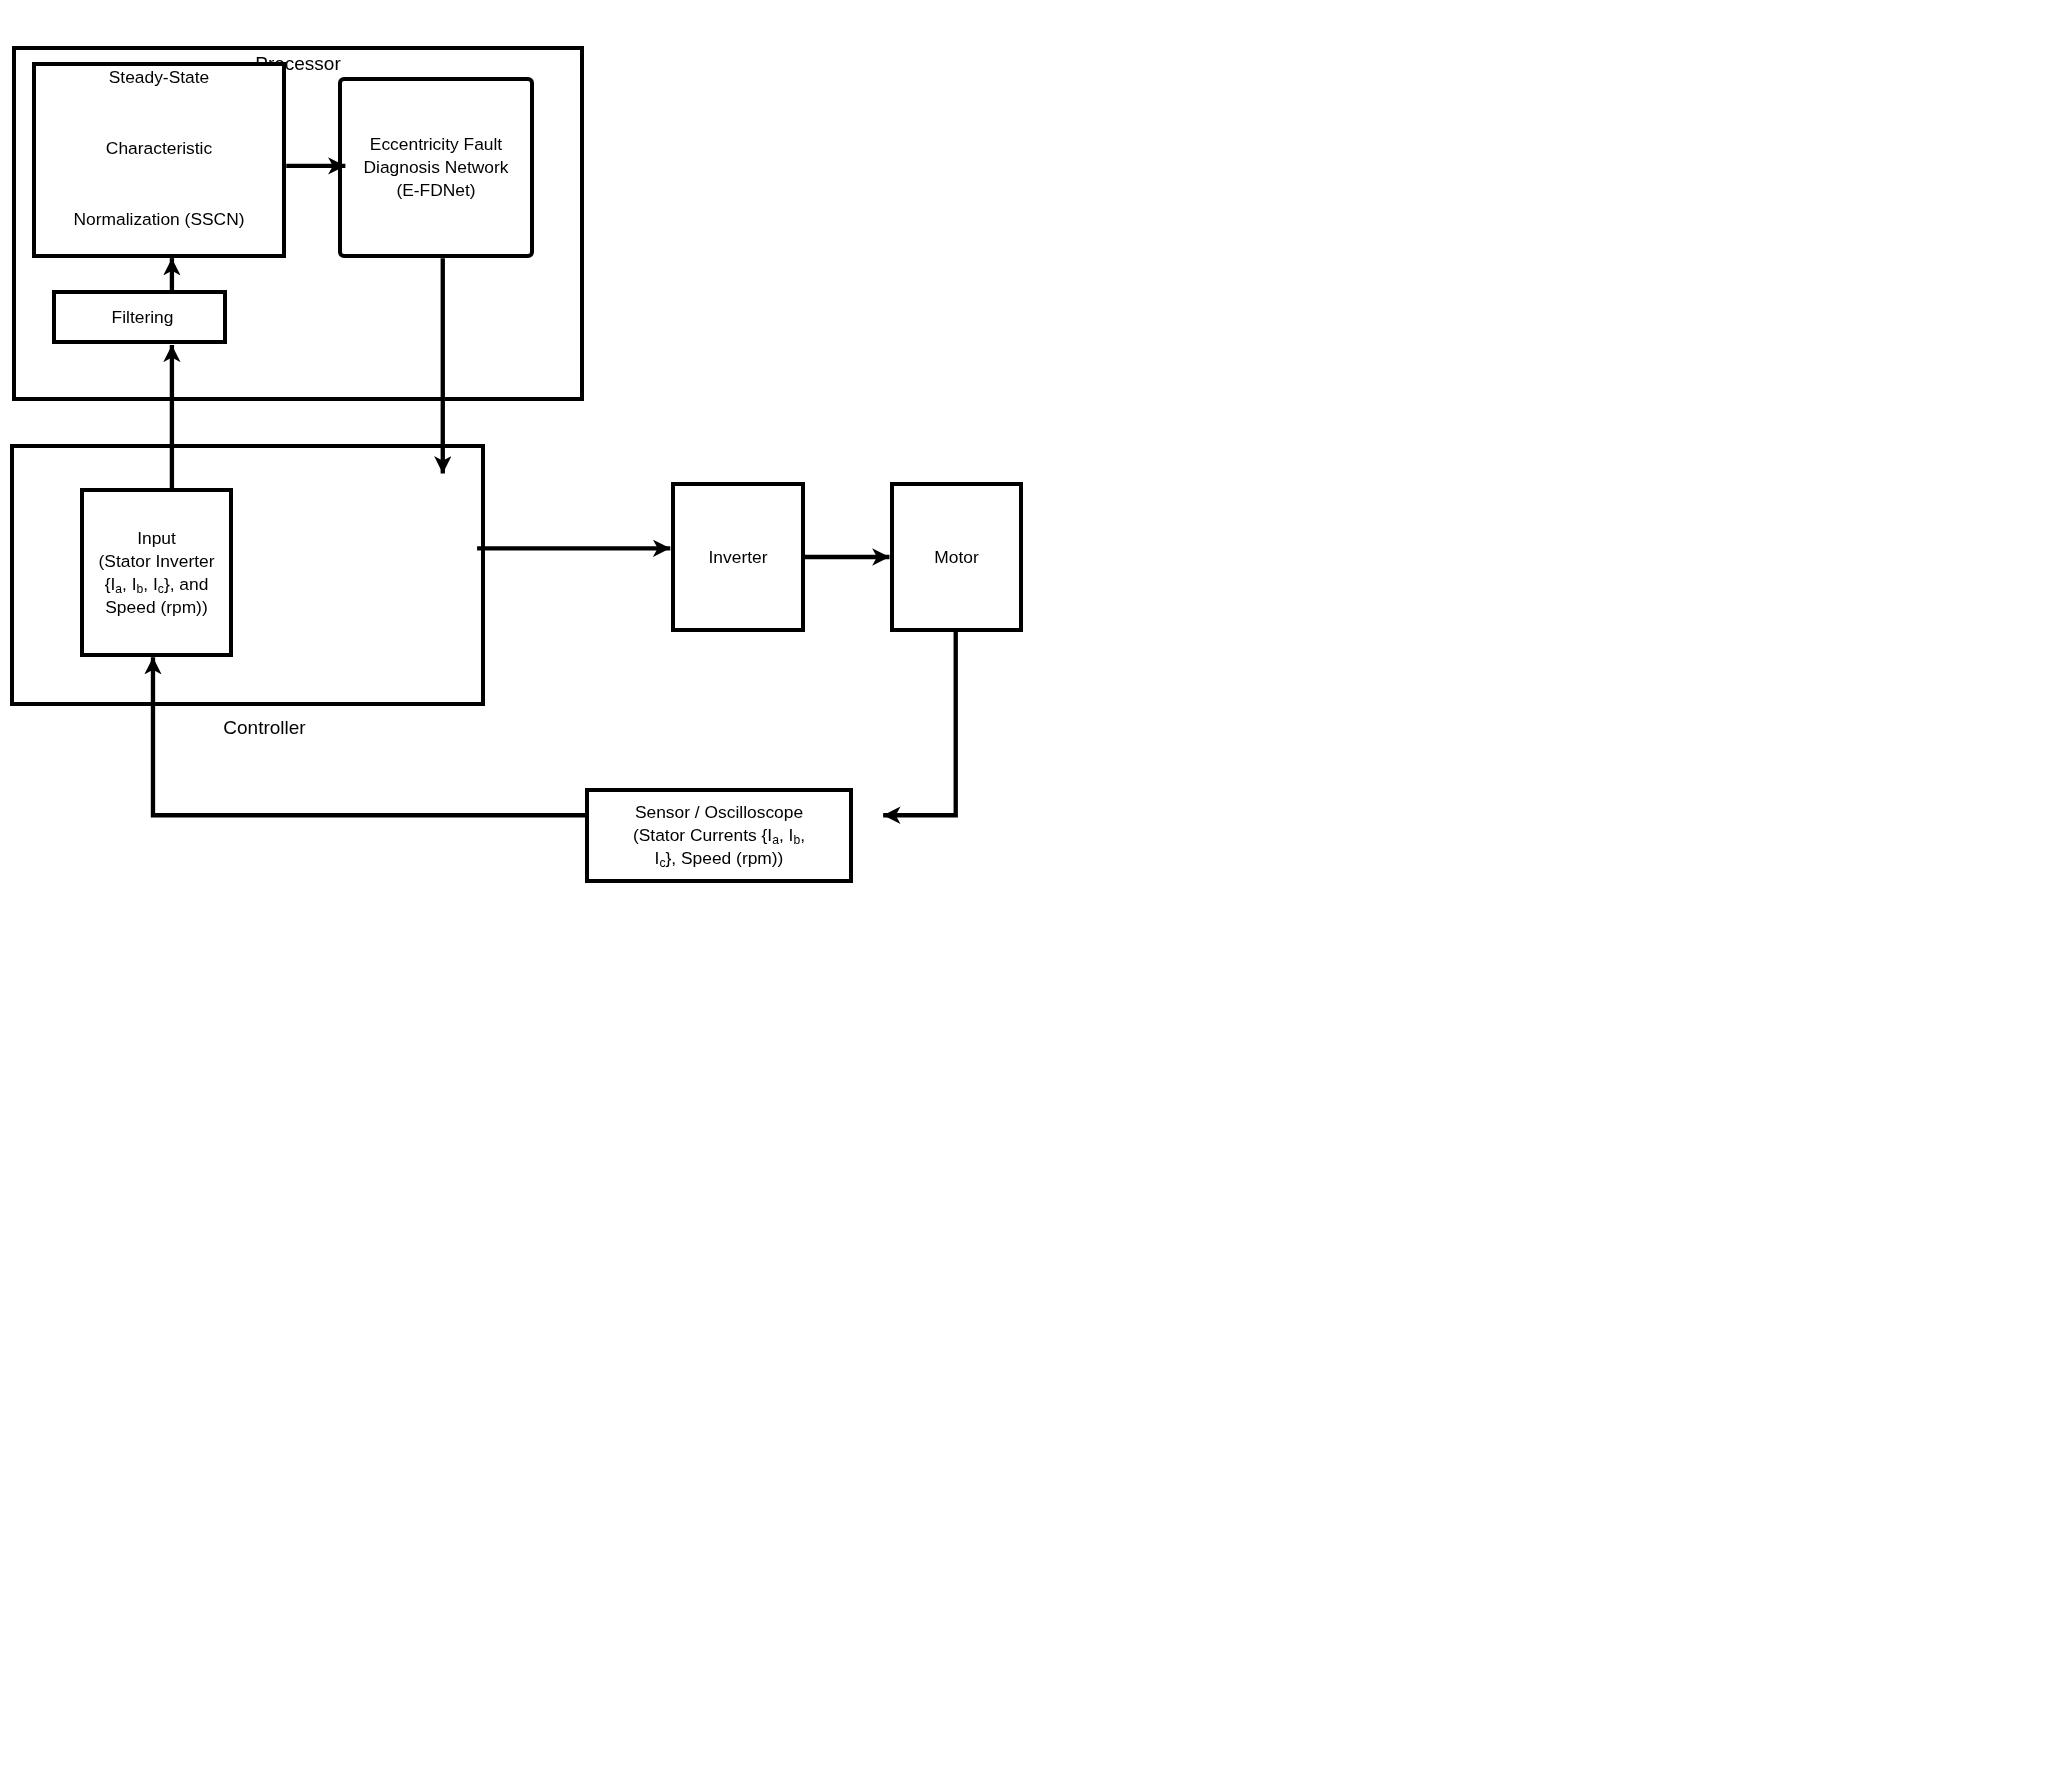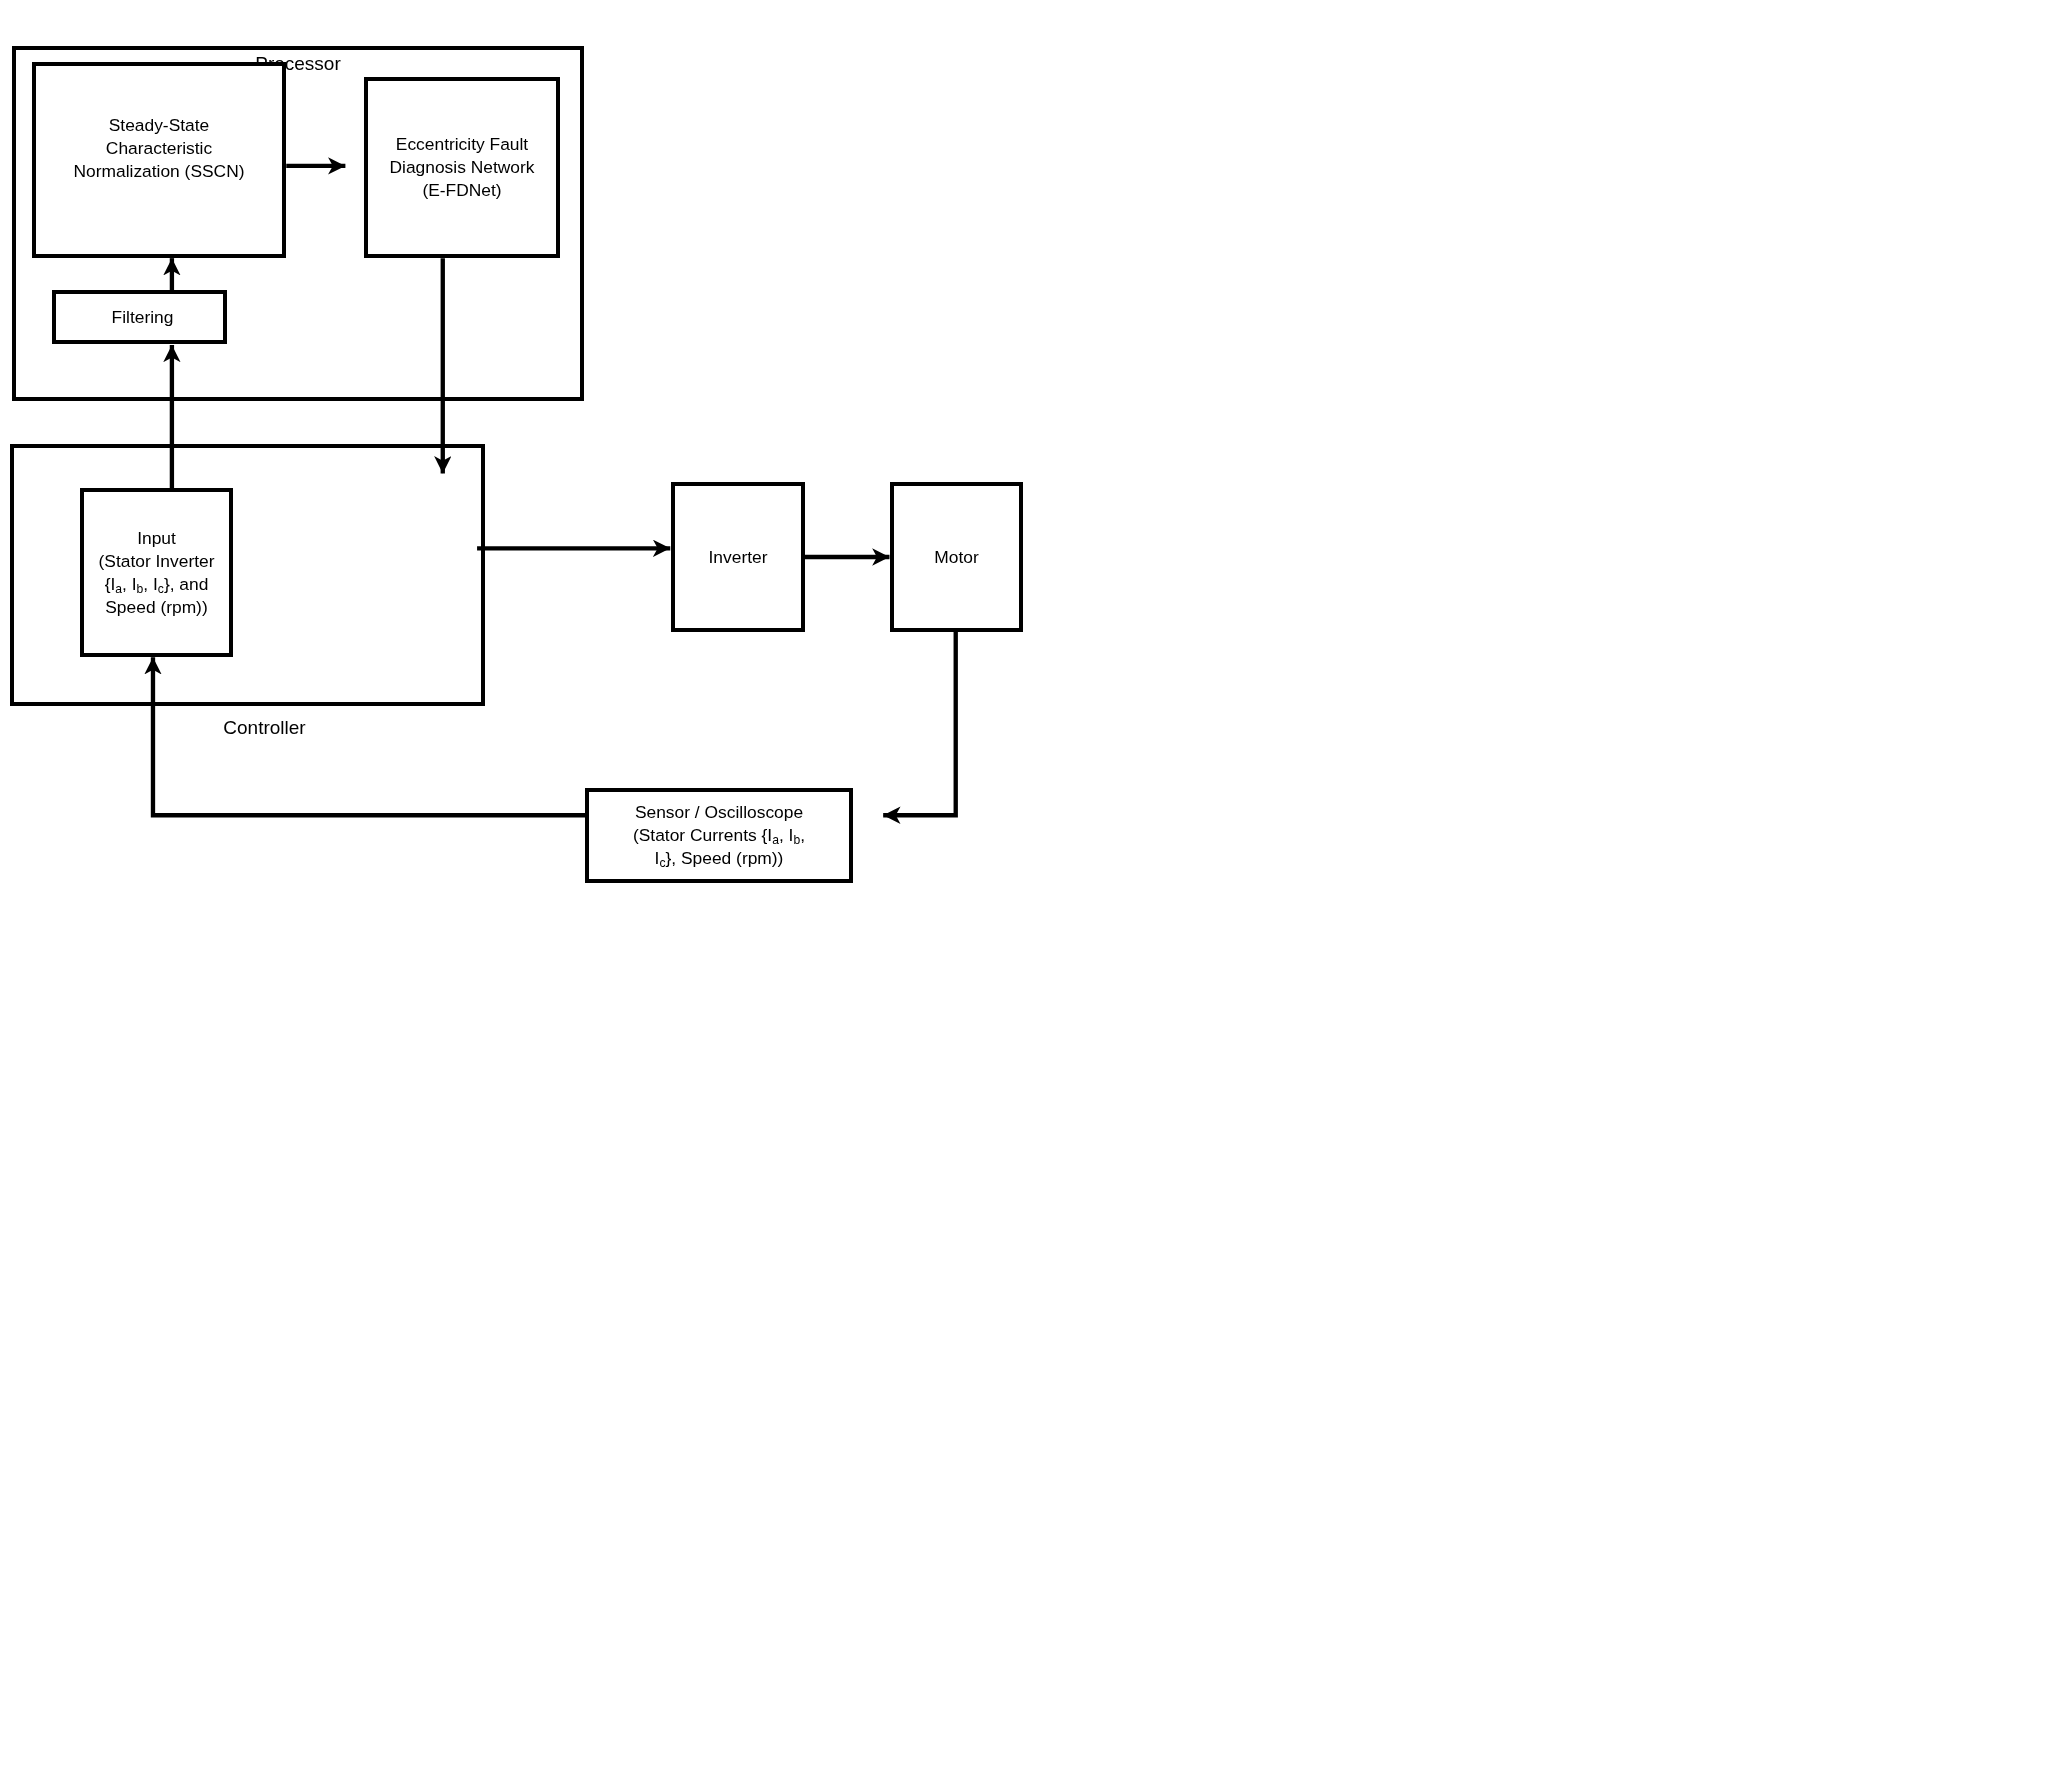--- a/index.html
+++ b/index.html
@@ -43,22 +43,22 @@
     box-sizing: border-box;
     display: flex;
     flex-direction: column;
     justify-content: center;
     align-items: center;
     text-align: center;
     font-size: 17.4px;
   }
   .node .tl { line-height: 23px; white-space: nowrap; }
   .node sub { font-size: 0.7em; vertical-align: -0.22em; line-height: 0; }
-  .sscn      { left: 32px;   top: 62px;  width: 254px; height: 196px; padding-bottom: 24px; }
-  .efdnet    { left: 364px;  top: 77px;  width: 196px; height: 181px; }
+  .sscn      { left: 32px;   top: 62px;  width: 254px; height: 196px; padding-bottom: 24px; gap: 48px; }
+  .efdnet    { left: 338px;  top: 77px;  width: 196px; height: 181px; border-radius: 6px; }
   .filtering { left: 52px;   top: 290px; width: 175px; height: 54px; padding-left: 6px;  }
   .input     { left: 80px;  top: 488px; width: 153px; height: 169px; }
   .compute   { left: 343px;  top: 473px; width: 134px; height: 132px; font-size: 16.6px; }
   .inverter  { left: 671px;  top: 482px; width: 134px; height: 150px; }
   .motor     { left: 890px; top: 482px; width: 133px; height: 150px; }
   .sensor    { left: 585px;  top: 788px; width: 268px; height: 95px; }
   
   svg.wires {
     position: absolute;
     left: 0; top: 0;

